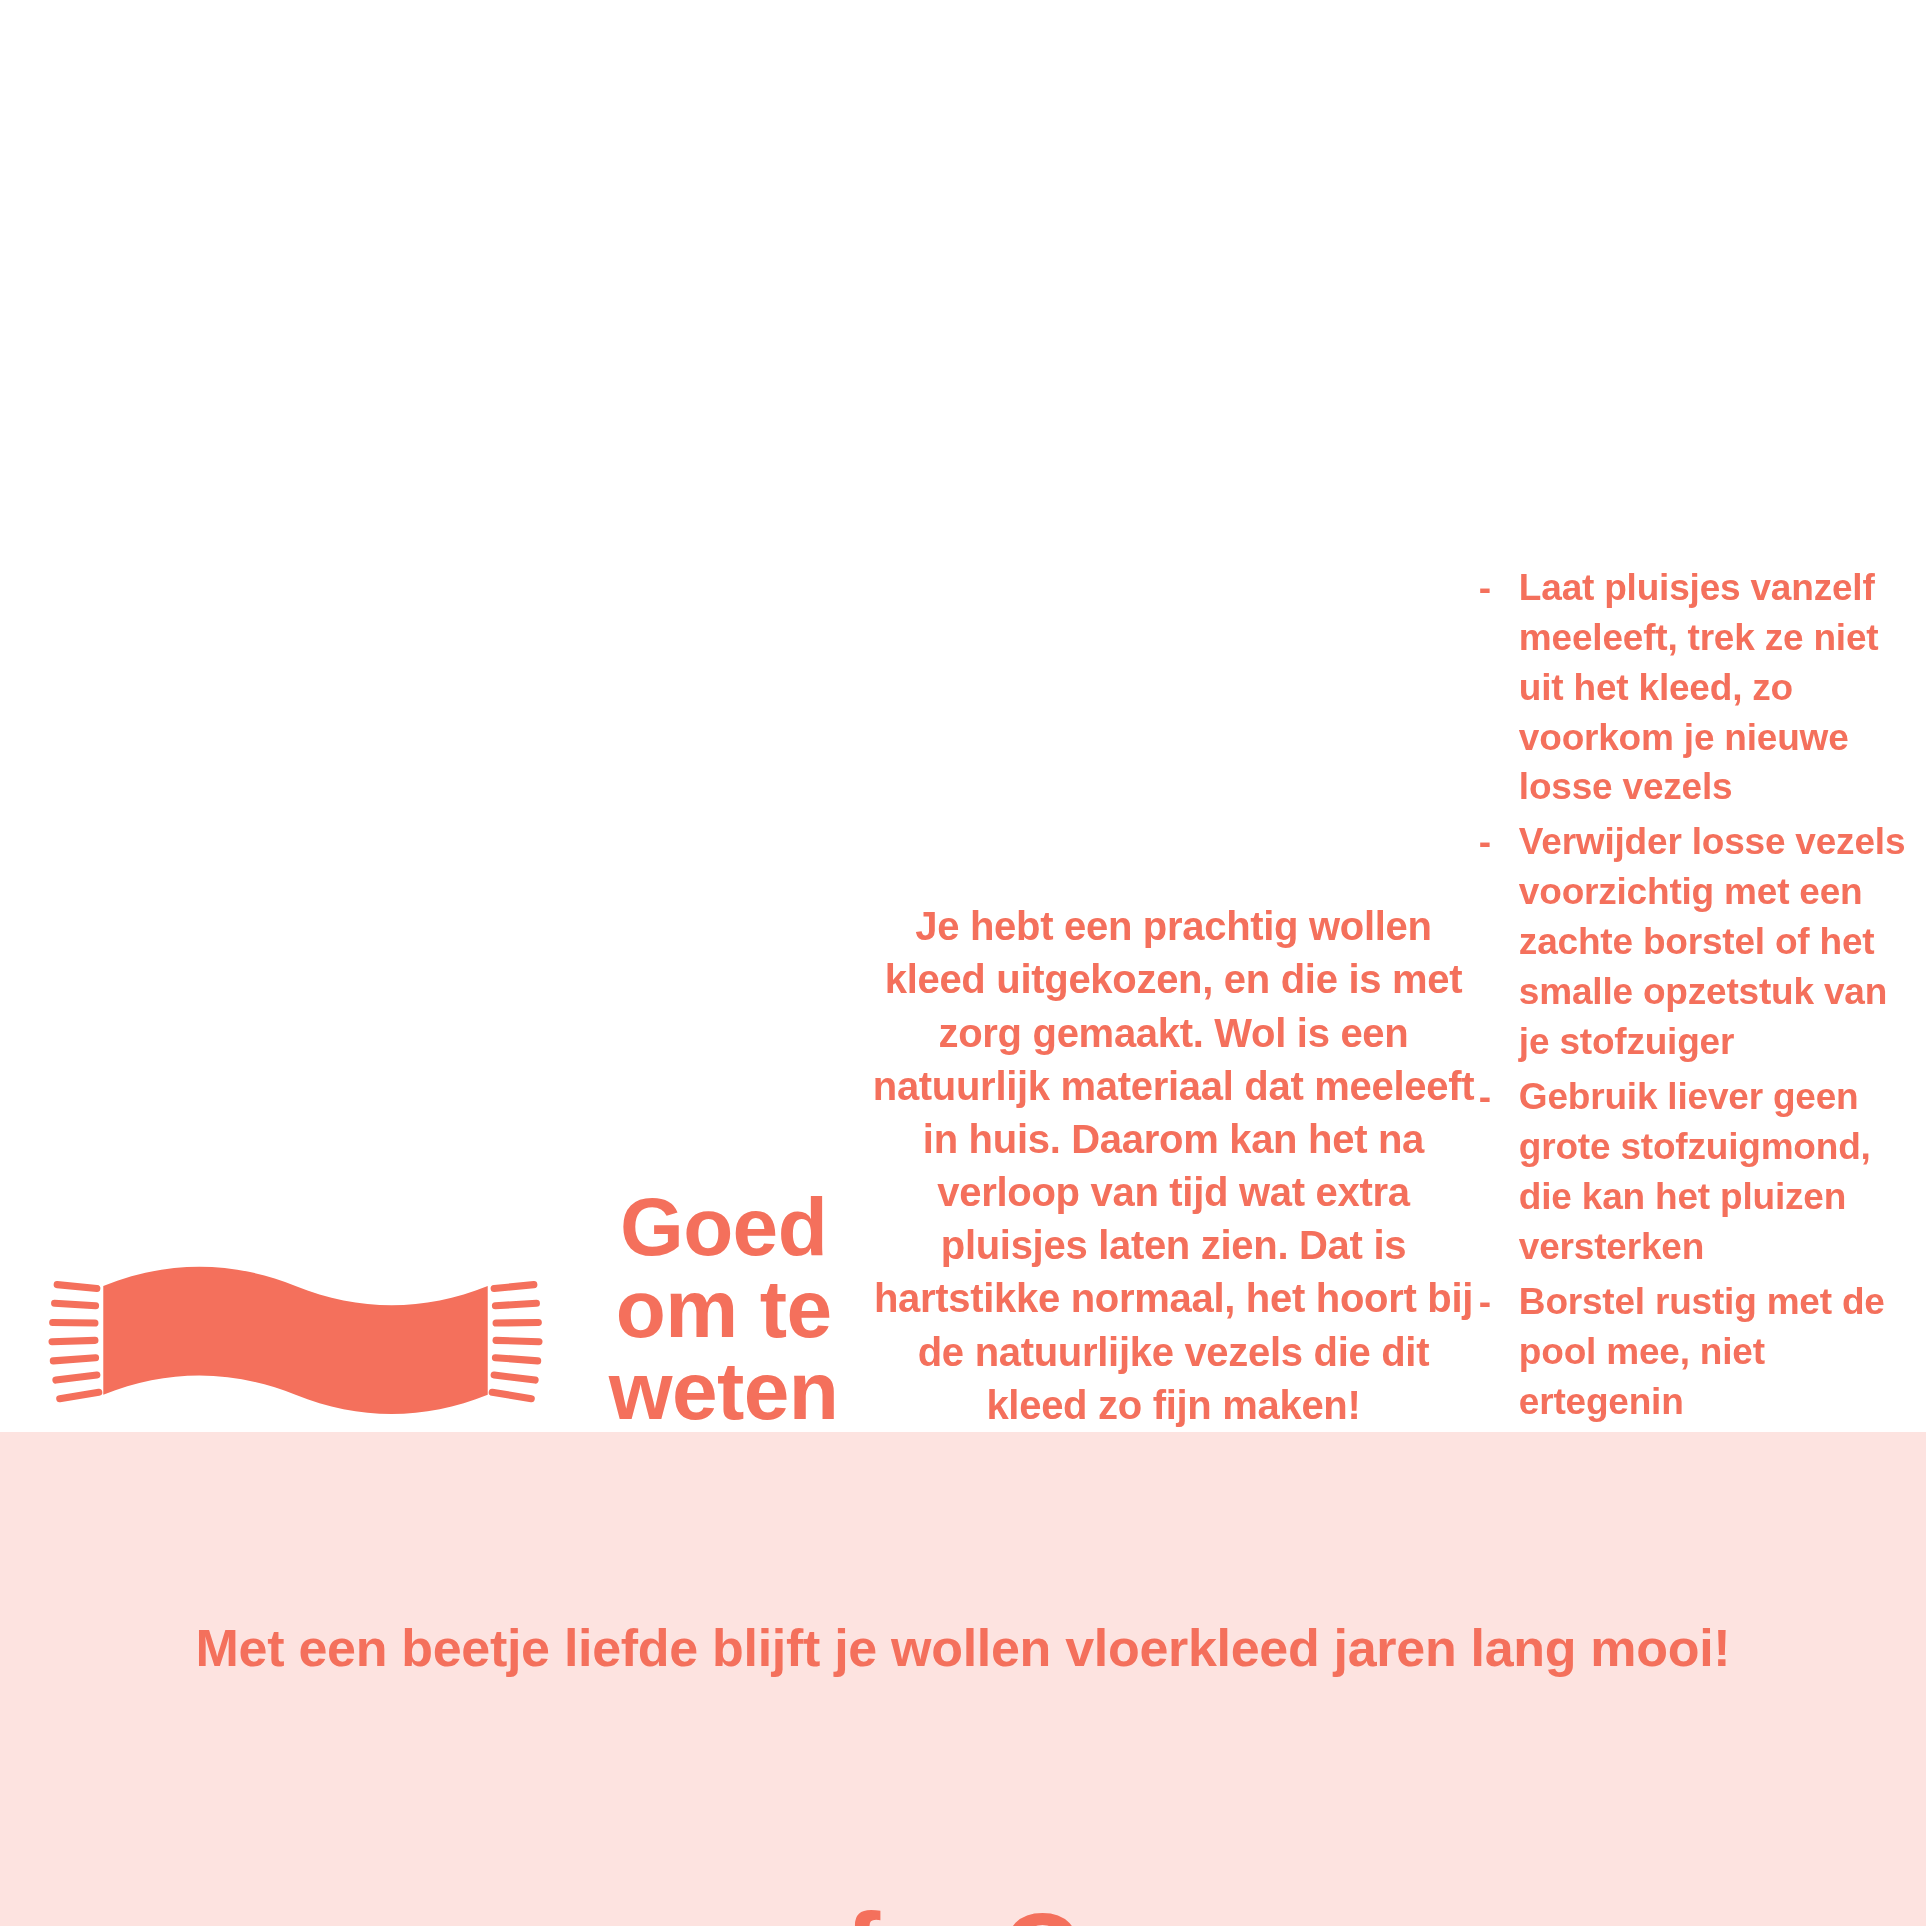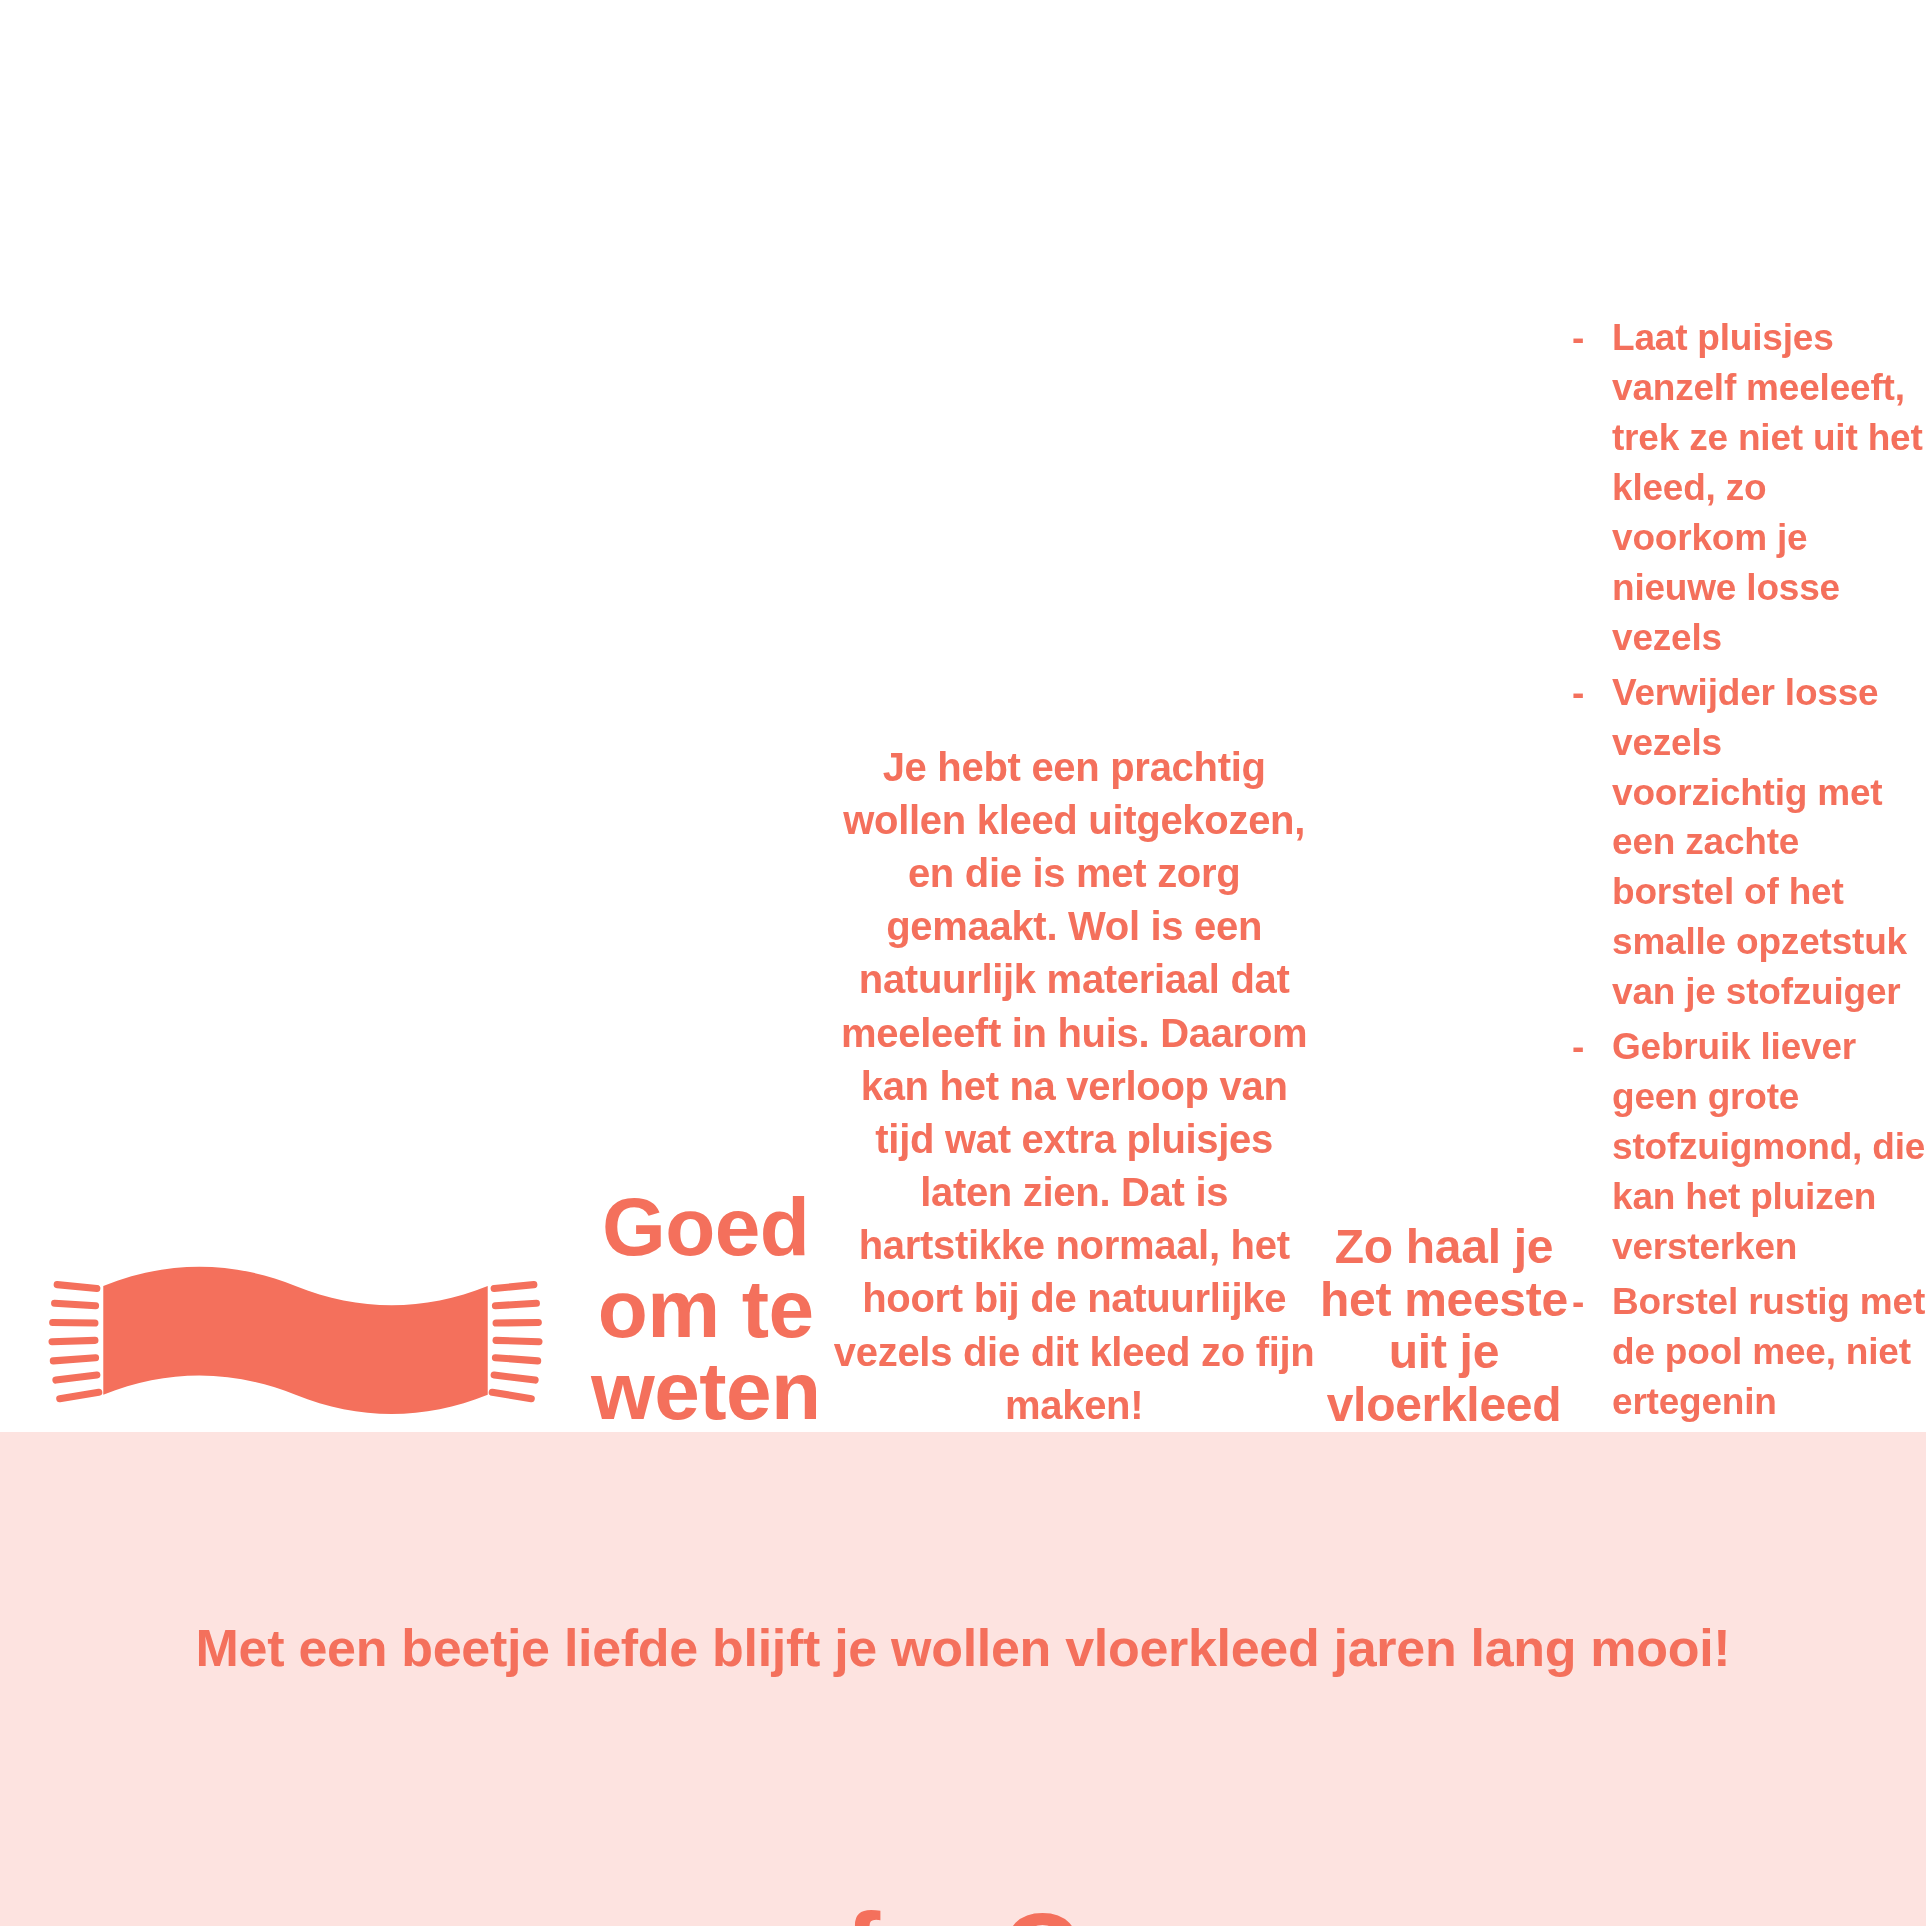--- a/index.html
+++ b/index.html
@@ -139,21 +139,20 @@
           <line x1="770" y1="181" x2="834" y2="189"></line>
           <line x1="767" y1="208" x2="828" y2="218"></line>
         </g>
       </svg>
     </span>
 
     <h1 class="main-title">Goed om te weten</h1>
 
     <p class="intro">Je hebt een prachtig wollen kleed uitgekozen, en die is met zorg gemaakt. Wol is een natuurlijk materiaal dat meeleeft in huis. Daarom kan het na verloop van tijd wat extra pluisjes laten zien. Dat is hartstikke normaal, het hoort bij de natuurlijke vezels die dit kleed zo fijn maken!</p>
 
-    <h2 class="sub-title">Zo haal je het meeste uit je vloerkleed</h2>
 
     <ul class="tips">
       <li>
         <span class="dash">-</span>
         <span class="txt">Laat pluisjes vanzelf meeleeft, trek ze niet uit het kleed, zo voorkom je nieuwe losse vezels</span>
       </li>
       <li>
         <span class="dash">-</span>
         <span class="txt">Verwijder losse vezels voorzichtig met een zachte borstel of het smalle opzetstuk van je stofzuiger</span>
       </li>

